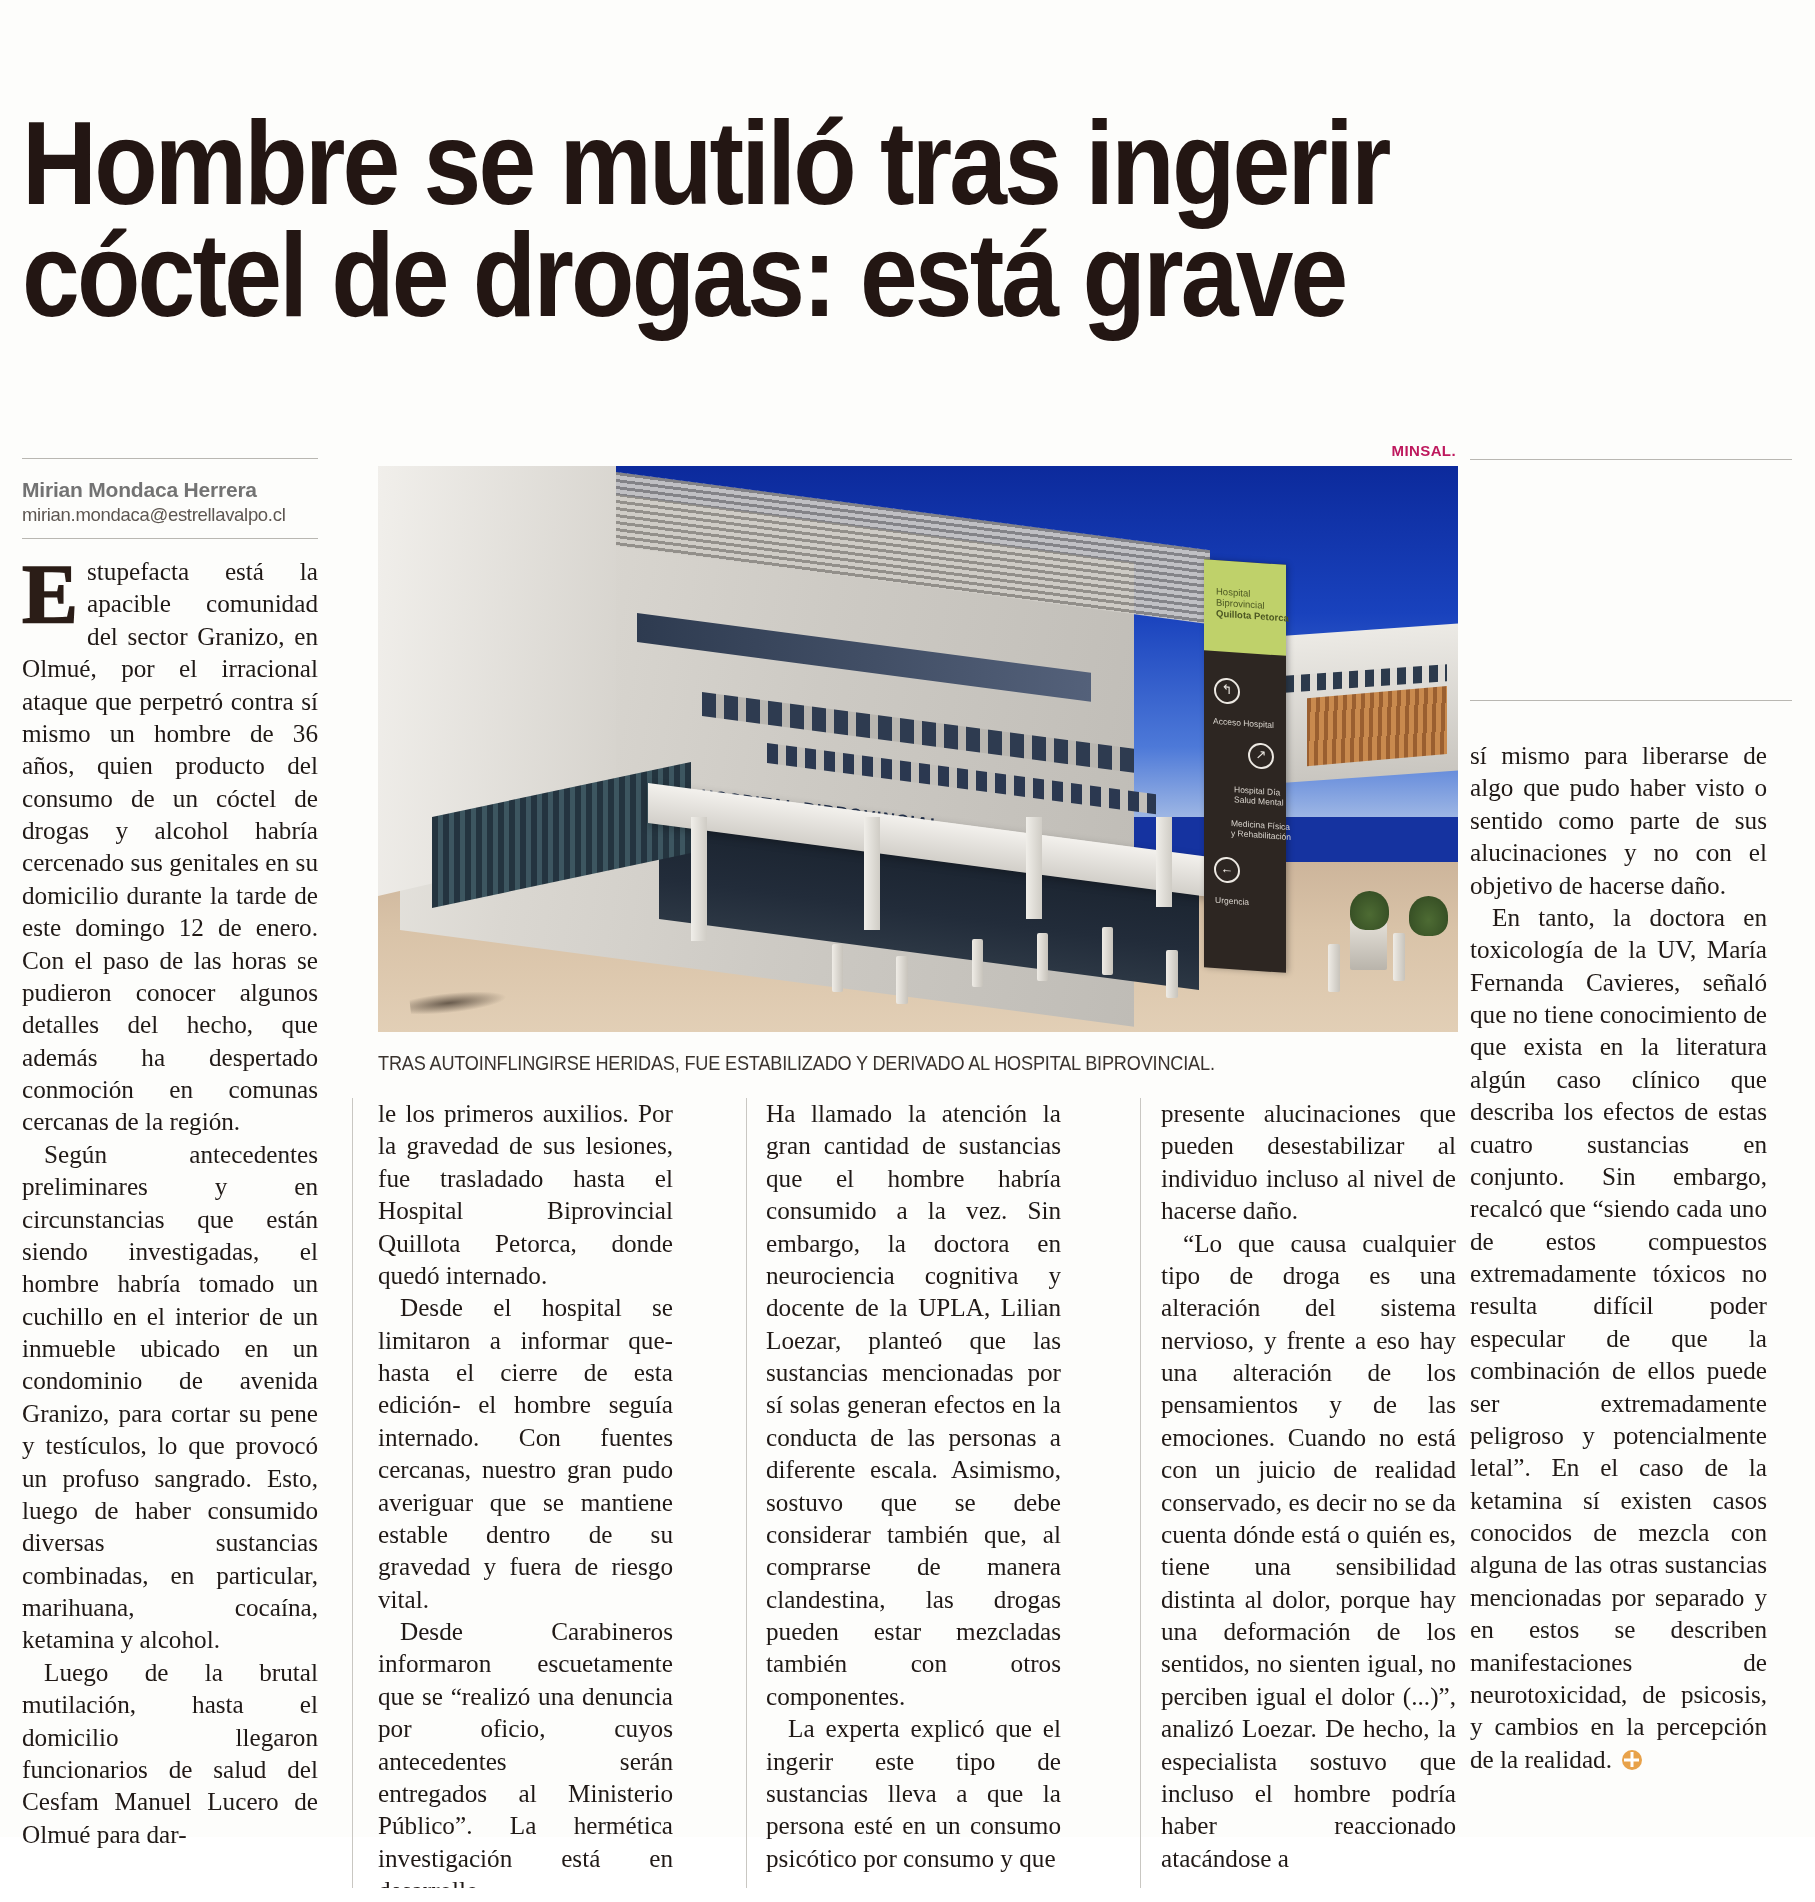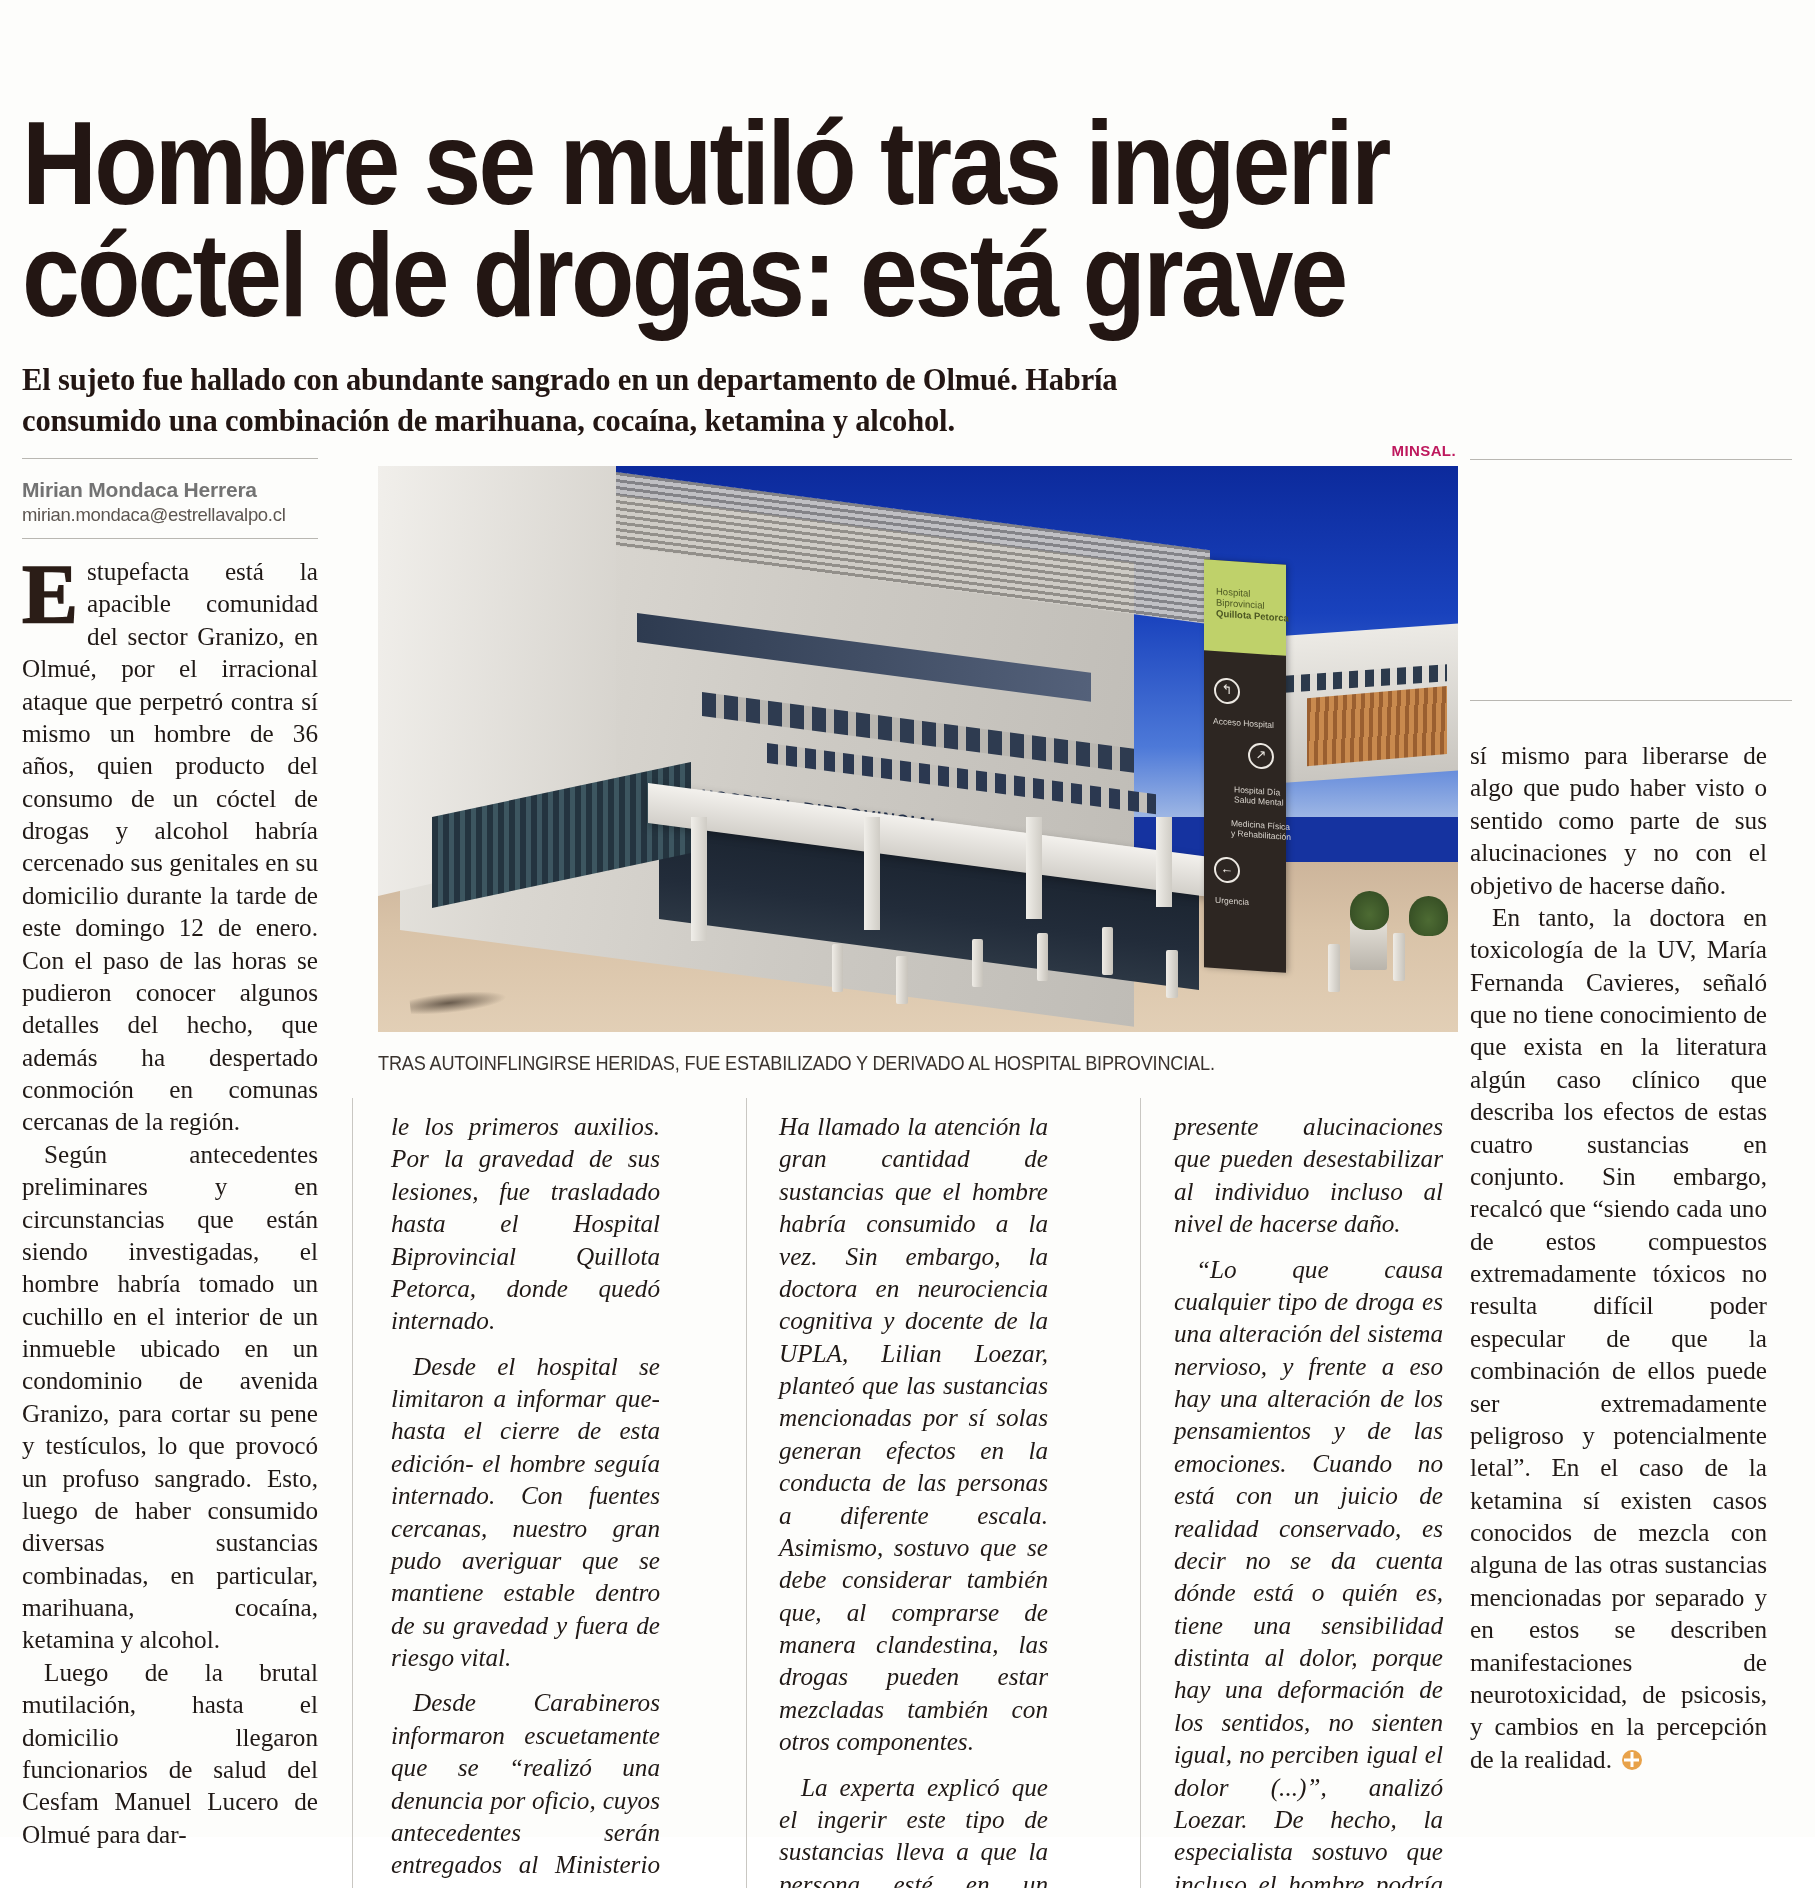--- a/index.html
+++ b/index.html
@@ -224,21 +224,21 @@
 
   
   .bodycols{
     position:absolute;left:378px;top:1098px;width:1080px;height:790px;
   }
   .bcol{
     position:absolute;top:0;width:295px;height:790px;
     font-size:25.2px;line-height:1.285;text-align:justify;color:#201916;
     overflow:hidden;
   }
-  .bcol p{margin:13px;text-indent:22px;font-style:italic;}
+  .bcol p{margin:0;text-indent:22px;}
   .bcol p.first{text-indent:0;}
   .bc1{left:0;}
   .bc2{left:388px;}
   .bc3{left:783px;}
 
   
   .sidebar{position:absolute;left:1470px;top:440px;width:325px;}
   .bignum{
     font-family:"Liberation Sans",sans-serif;
     font-weight:700;font-size:104px;line-height:0.92;
@@ -274,24 +274,20 @@
 </head>
 <body>
 
 <div class="page">
 
   <h1 class="headline">
     <span class="hl-line">Hombre se mutiló tras ingerir</span>
     <span class="hl-line">cóctel de drogas: está grave</span>
   </h1>
 
-  <h2 class="subhead">
-    <span class="sh-line">El sujeto fue hallado con abundante sangrado en un departamento de Olmué. Habría</span>
-    <span class="sh-line">consumido una combinación de marihuana, cocaína, ketamina y alcohol.</span>
-  </h2>
 
   <div class="rule rule-byline"></div>
   <div class="rule rule-underbyline"></div>
   <div class="rule rule-sidebar-top"></div>
   <div class="rule rule-sidebar-mid"></div>
   <div class="vrule" style="left:352px;top:1098px;height:790px;"></div>
   <div class="vrule" style="left:746px;top:1098px;height:790px;"></div>
   <div class="vrule" style="left:1140px;top:1098px;height:790px;"></div>
 
   <div class="byline">

